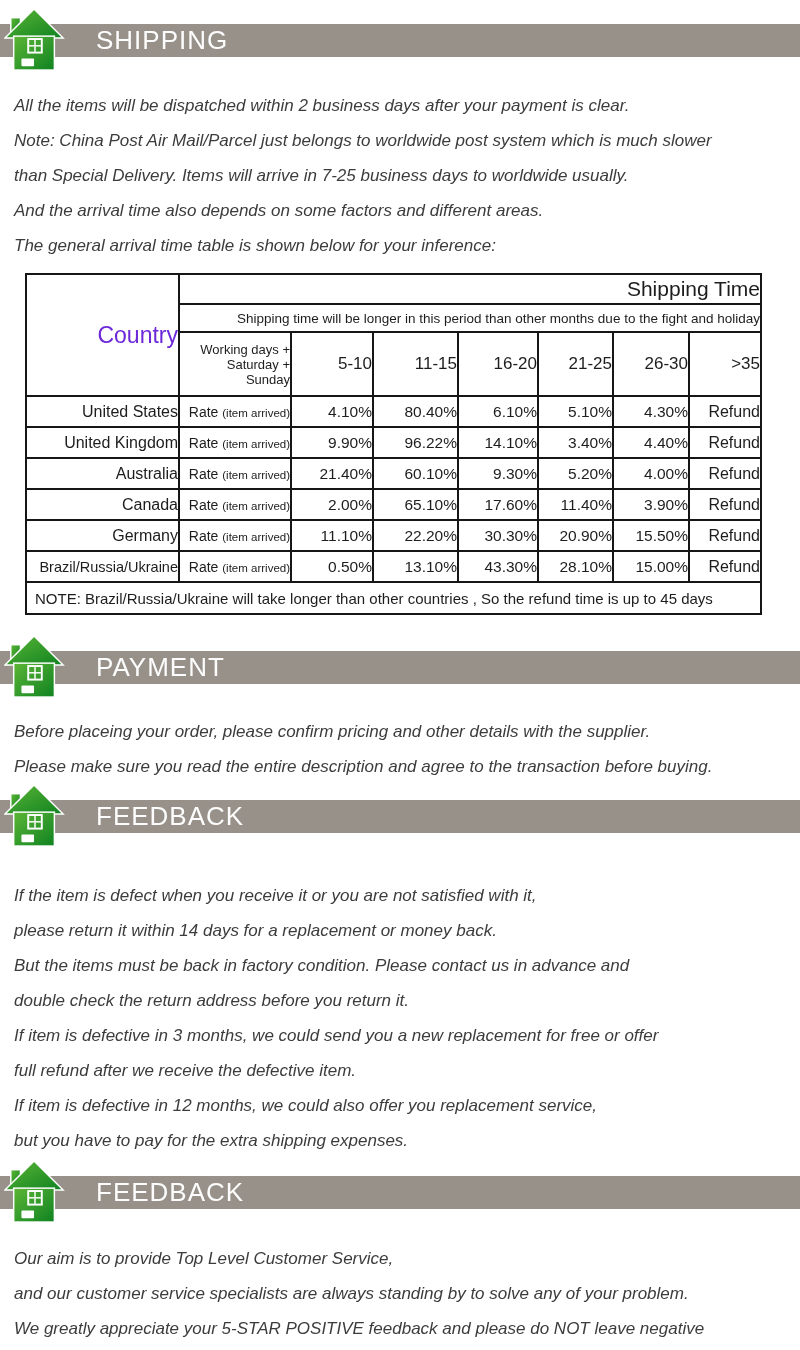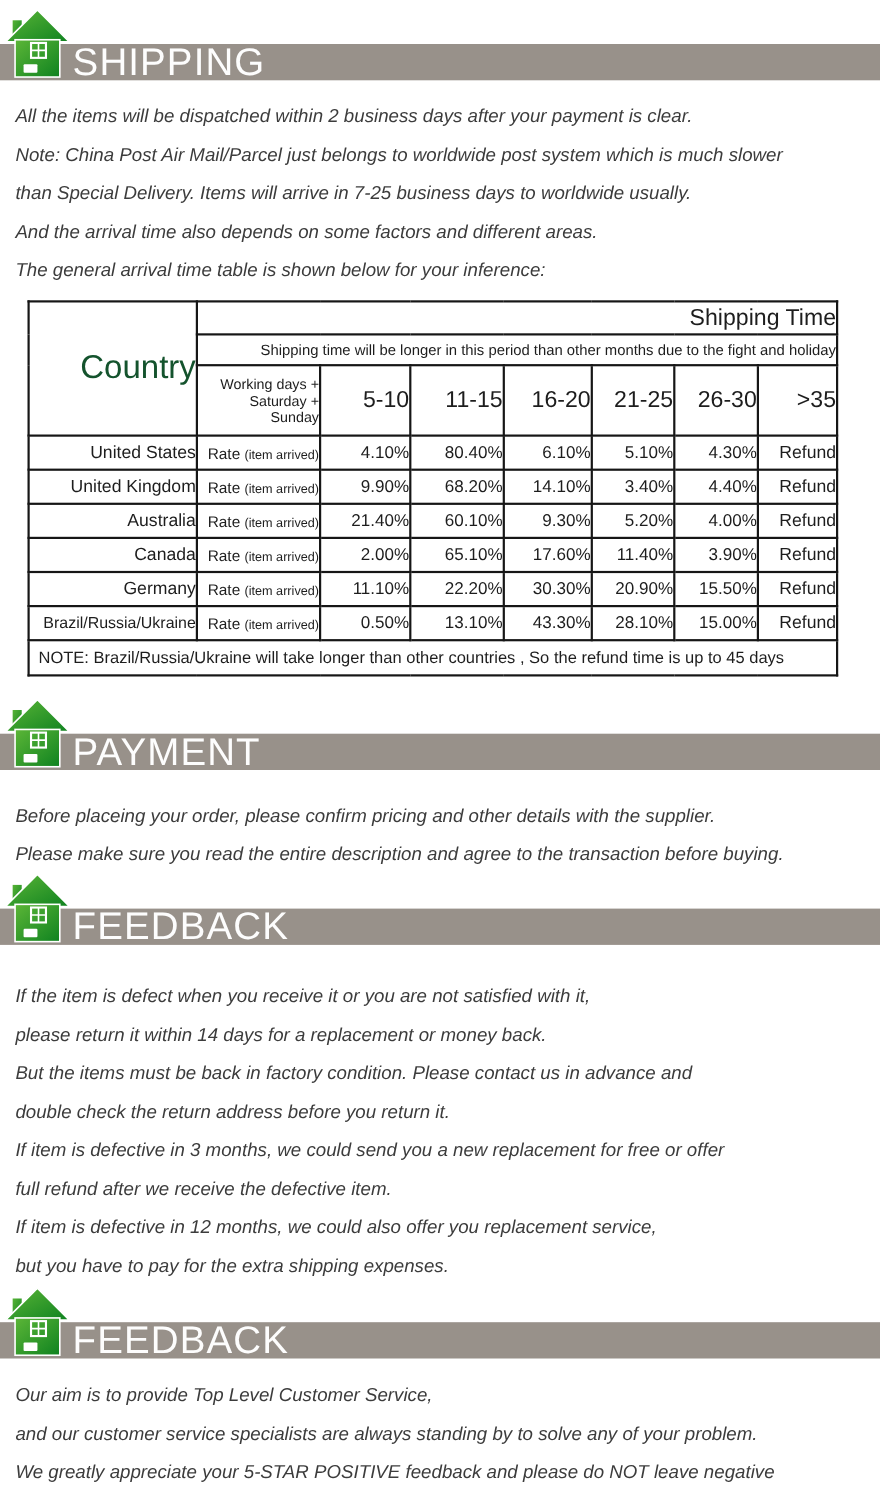--- a/index.html
+++ b/index.html
@@ -2,23 +2,23 @@
 <html><head>
 <meta charset="utf-8">
 <style>
   html,body{margin:0;padding:0;}
   body{
     width:800px;height:1350px;overflow:hidden;background:#ffffff;
     font-family:"Liberation Sans", sans-serif;color:#3c3c3c;
   }
   .section-header{position:relative;height:65px;}
   .banner{
-    position:absolute;left:0;right:0;bottom:0;height:33px;
+    position:absolute;left:0;right:0;bottom:16px;height:33px;
     background:#98918a;color:#fdfdfd;
-    font-size:35px;line-height:33px;padding-left:66px;
+    font-size:26px;line-height:33px;padding-left:96px;
     letter-spacing:1px;font-weight:400;
   }
   .house{position:absolute;top:0;left:4px;width:62px;height:64px;z-index:2;}
   .paras{margin:0 6px 0 14px;font-style:italic;}
   .pline{font-size:17px;line-height:35px;white-space:nowrap;color:#3c3c3c;}
   
   #sec-shipping{margin-top:8px;}
   #shipping-paras{margin-top:15px;}
   .ship-table{
     border-collapse:collapse;margin:10px 0 0 25px;
@@ -26,33 +26,33 @@
   }
   .ship-table td{
     border:2px solid #161616;text-align:right;vertical-align:middle;
     padding:0;overflow:hidden;
   }
   .r-top td{height:28px;}
   .r-note td{height:26px;}
   .r-ranges td{height:62px;}
   .r-data td{height:29px;}
   .r-foot td{height:30px;}
-  .c-countryhead{font-size:30px;color:#14532d;}
+  .c-countryhead{font-size:23px;color:#6d28d9;}
   .c-shiptime{font-size:21px;}
   .c-subnote{font-size:13.5px;}
   .c-workdays{font-size:13px;white-space:pre-line;line-height:15px;}
-  .c-range{font-size:21px;}
+  .c-range{font-size:17px;}
   .c-country{font-size:16px;}
   .c-rate{font-size:14px;}
   .rate-sub{font-size:11.5px;}
   .c-pct{font-size:15.5px;}
-  .c-refund{font-size:16px;}
+  .c-refund{font-size:16px;border-radius:10px;}
   .c-footnote{font-size:15px;text-align:left !important;padding-left:8px !important;}
   #sec-payment{margin-top:20px;}
-  #payment-paras{margin-top:24px;}
+  #payment-paras{margin-top:14px;}
   #sec-warranty{margin-top:0px;}
   #warranty-paras{margin-top:29px;}
   #sec-feedback{margin-top:2px;}
   #feedback-paras{margin-top:16px;}
 </style>
 </head>
 <body>
 
 <div id="sec-shipping">
   <div class="section-header">
@@ -120,21 +120,21 @@
       <td class="c-pct">80.40%</td>
       <td class="c-pct">6.10%</td>
       <td class="c-pct">5.10%</td>
       <td class="c-pct">4.30%</td>
       <td class="c-refund">Refund</td>
     </tr>
     <tr class="r-data">
       <td class="c-country">United Kingdom</td>
       <td class="c-rate"><span>Rate</span> <span class="rate-sub">(item arrived)</span></td>
       <td class="c-pct">9.90%</td>
-      <td class="c-pct">68.20%</td>
+      <td class="c-pct">96.22%</td>
       <td class="c-pct">14.10%</td>
       <td class="c-pct">3.40%</td>
       <td class="c-pct">4.40%</td>
       <td class="c-refund">Refund</td>
     </tr>
     <tr class="r-data">
       <td class="c-country">Australia</td>
       <td class="c-rate"><span>Rate</span> <span class="rate-sub">(item arrived)</span></td>
       <td class="c-pct">21.40%</td>
       <td class="c-pct">60.10%</td>

